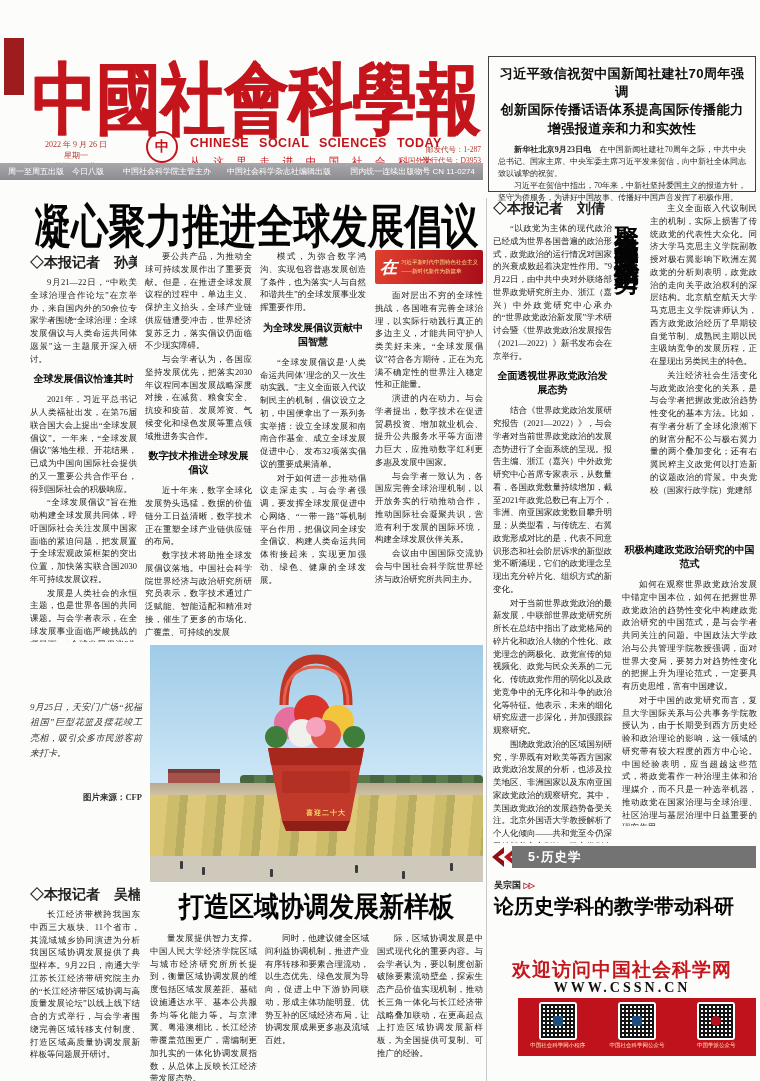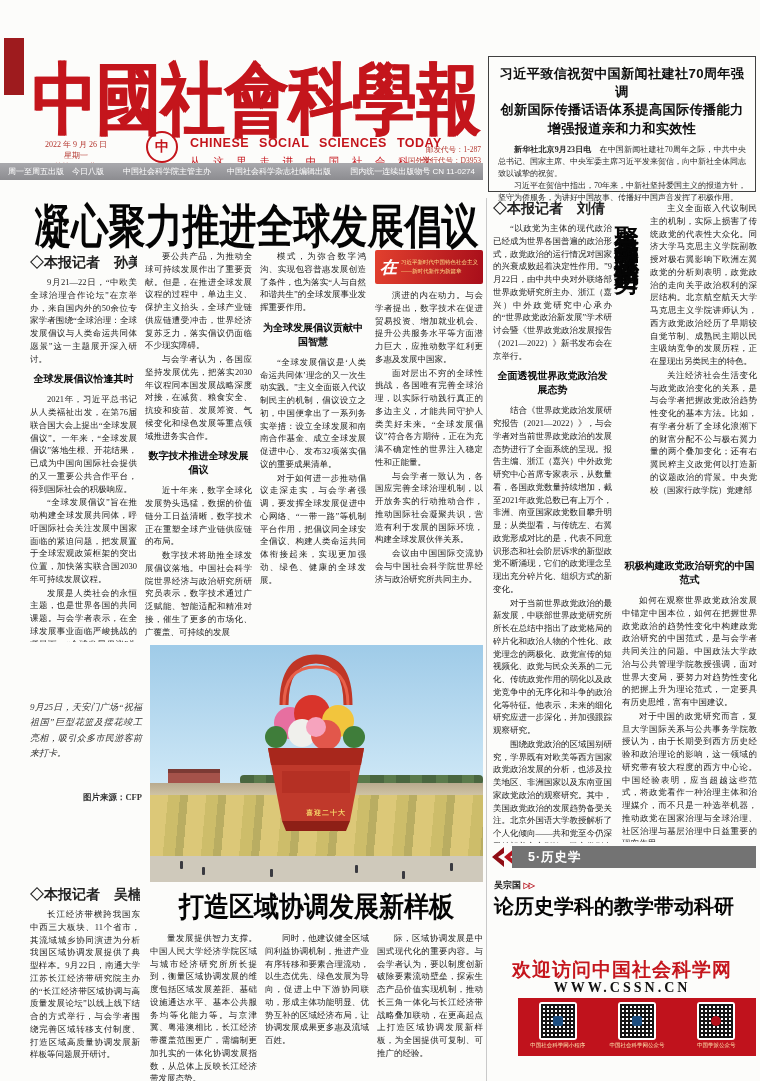--- a/index.html
+++ b/index.html
@@ -185,22 +185,22 @@
   </div>
   <div class="col" style="left:375px;top:250px;width:108px;height:392px;">
     <div class="mini-banner">
       <span class="mini-banner-char">在</span>
       <span class="mini-banner-lines">
         <span>习近平新时代中国特色社会主义思想指引下</span><br>
         <span>——新时代新作为新篇章</span>
       </span>
     </div>
     <div>
+        <div class="para">面对层出不穷的全球性挑战，各国唯有完善全球治理，以实际行动践行真正的多边主义，才能共同守护人类美好未来。“全球发展倡议”符合各方期待，正在为充满不确定性的世界注入稳定性和正能量。</div>
         <div class="para">演进的内在动力。与会学者提出，数字技术在促进贸易投资、增加就业机会、提升公共服务水平等方面潜力巨大，应推动数字红利更多惠及发展中国家。</div>
-        <div class="para">面对层出不穷的全球性挑战，各国唯有完善全球治理，以实际行动践行真正的多边主义，才能共同守护人类美好未来。“全球发展倡议”符合各方期待，正在为充满不确定性的世界注入稳定性和正能量。</div>
         <div class="para">与会学者一致认为，各国应完善全球治理机制，以开放务实的行动推动合作，推动国际社会凝聚共识，营造有利于发展的国际环境，构建全球发展伙伴关系。</div>
         <div class="para">会议由中国国际交流协会与中国社会科学院世界经济与政治研究所共同主办。</div>
       </div>
   </div>
 
   <div class="vrule"></div>
 
   <div class="col" style="left:493px;top:200px;width:119px;height:643px;">
     <div class="byline">◇本报记者　刘倩</div>
     <div>
@@ -211,21 +211,21 @@
         <div class="para">围绕政党政治的区域国别研究，学界既有对欧美等西方国家政党政治发展的分析，也涉及拉美地区、非洲国家以及东南亚国家政党政治的观察研究。其中，美国政党政治的发展趋势备受关注。北京外国语大学教授解析了个人化倾向——共和党至今仍深受特朗普主义影响，民主党则表现出老人政治特点，正常的纲领更替受到阻滞。政党政治的现代转型面临着对两党制度的质疑，民粹主义的影响及贸易保护主义倾向将长期存在，两党关系也有进一步恶化的可能。</div>
       </div>
   </div>
   <div class="vertical-headline">聚焦大变局中政党政治新趋势</div>
   <div class="col" style="left:650px;top:202px;width:107px;height:344px;">
     <div>
         <div class="para">主义全面嵌入代议制民主的机制，实际上损害了传统政党的代表性大众化。同济大学马克思主义学院副教授对极右翼影响下欧洲左翼政党的分析则表明，政党政治的走向关乎政治权利的深层结构。北京航空航天大学马克思主义学院讲师认为，西方政党政治经历了早期较自觉节制、成熟民主期以民主吸纳竞争的发展历程，正在显现出另类民主的特色。</div>
         <div class="para">关注经济社会生活变化与政党政治变化的关系，是与会学者把握政党政治趋势性变化的基本方法。比如，有学者分析了全球化浪潮下的财富分配不公与极右翼力量的两个叠加变化；还有右翼民粹主义政党何以打造新的议题政治的背景。中央党校（国家行政学院）党建部</div>
       </div>
   </div>
-  <div class="col" style="left:622px;top:552px;width:135px;height:290px;">
+  <div class="col" style="left:622px;top:536px;width:135px;height:290px;">
     <div>
         <div class="colhead">积极构建政党政治研究的中国范式</div>
         <div class="para">如何在观察世界政党政治发展中锚定中国本位，如何在把握世界政党政治的趋势性变化中构建政党政治研究的中国范式，是与会学者共同关注的问题。中国政法大学政治与公共管理学院教授强调，面对世界大变局，要努力对趋势性变化的把握上升为理论范式，一定要具有历史思维，富有中国建议。</div>
         <div class="para">对于中国的政党研究而言，复旦大学国际关系与公共事务学院教授认为，由于长期受到西方历史经验和政治理论的影响，这一领域的研究带有较大程度的西方中心论。中国经验表明，应当超越这些范式，将政党看作一种治理主体和治理媒介，而不只是一种选举机器，推动政党在国家治理与全球治理、社区治理与基层治理中日益重要的现实作用。</div>
       </div>
   </div>
 
   <div class="photo">
     <div class="photo-gate"></div>
     <div class="photo-trees"></div>

